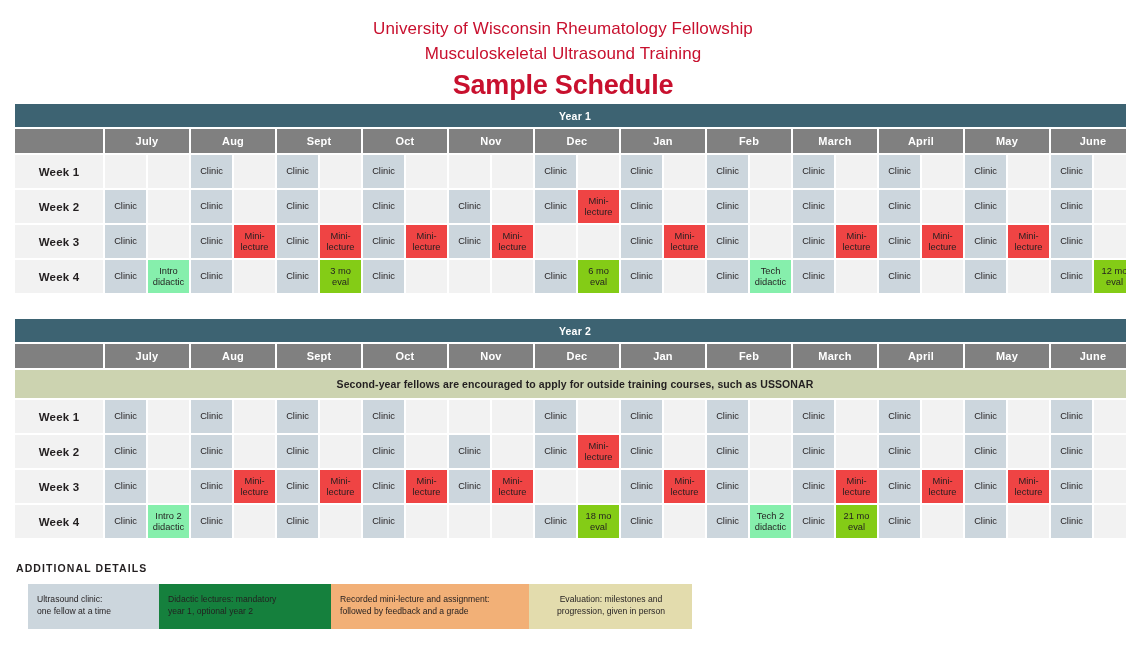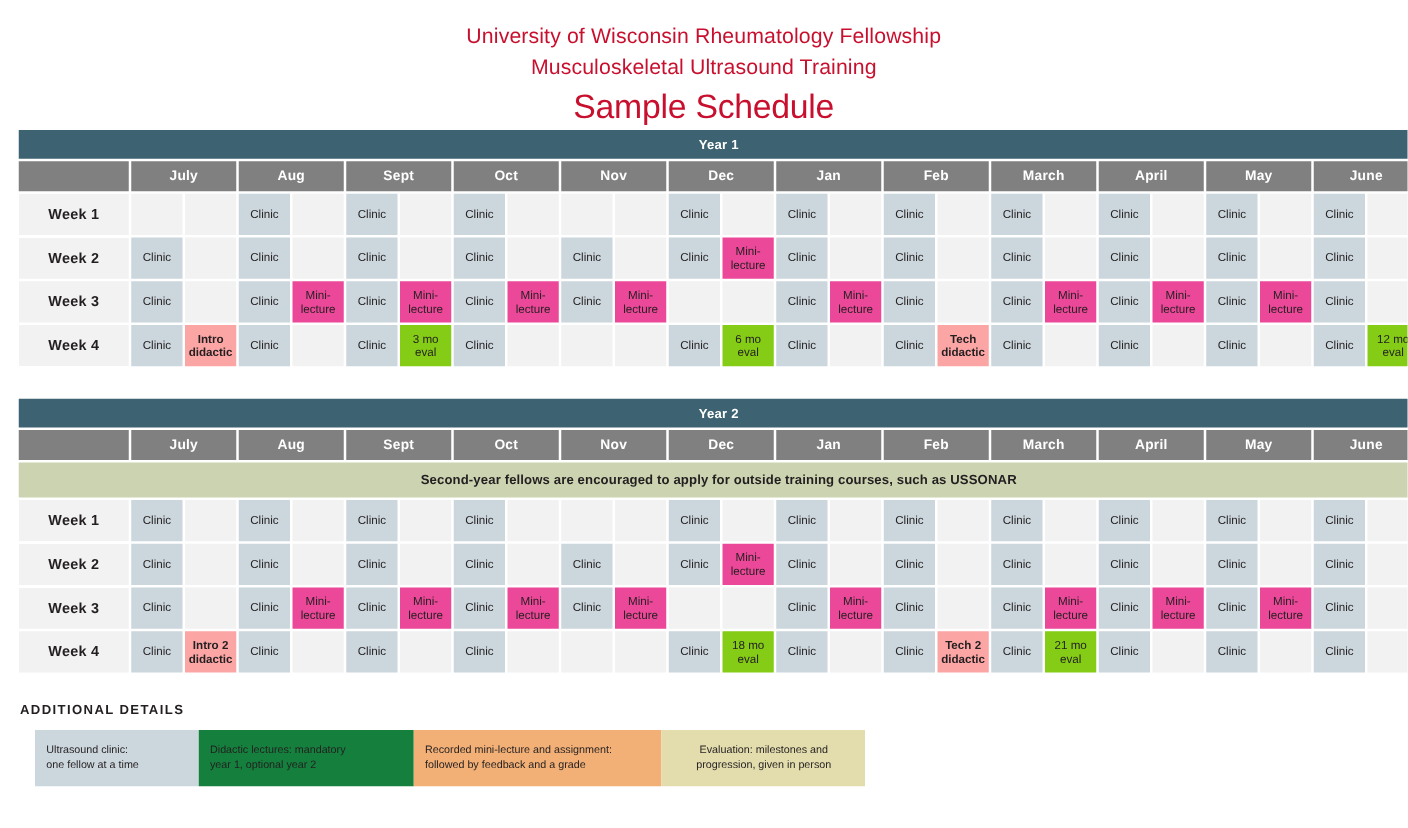--- a/index.html
+++ b/index.html
@@ -33,21 +33,21 @@
     color: #c8102e;
     font-size: 17px;
     line-height: 25px;
     font-weight: 400;
     letter-spacing: 0.1px;
   }
   .title-main {
     color: #c8102e;
     font-size: 27px;
     line-height: 34px;
-    font-weight: normal;
+    font-weight: bold;
     letter-spacing: -0.2px;
     margin-top: 2px;
   }
 
   
   .sched-wrap {
     margin: 0 13px;
   }
   .year-table {
     width: 1100px;
@@ -100,22 +100,22 @@
     line-height: 10.5px;
     text-align: center;
     vertical-align: middle;
     background: #f2f2f2;
     padding: 0 1px;
     overflow: hidden;
     white-space: normal;
   }
   td.cell.type-empty   { background: #f2f2f2; }
   td.cell.type-clinic  { background: #ccd6dd; }
-  td.cell.type-mini    { background: #ec4899; }
-  td.cell.type-didactic{ background: #fca5a5; font-weight: bold; }
+  td.cell.type-mini    { background: #ef4444; }
+  td.cell.type-didactic{ background: #86efac; }
   td.cell.type-eval    { background: #84cc16; }
 
   .row-bg td { background-clip: padding-box; }
 
   .spacer { height: 22px; }
 
   
   .details-head {
     margin: 22px 0 0 16px;
     font-size: 10.5px;

